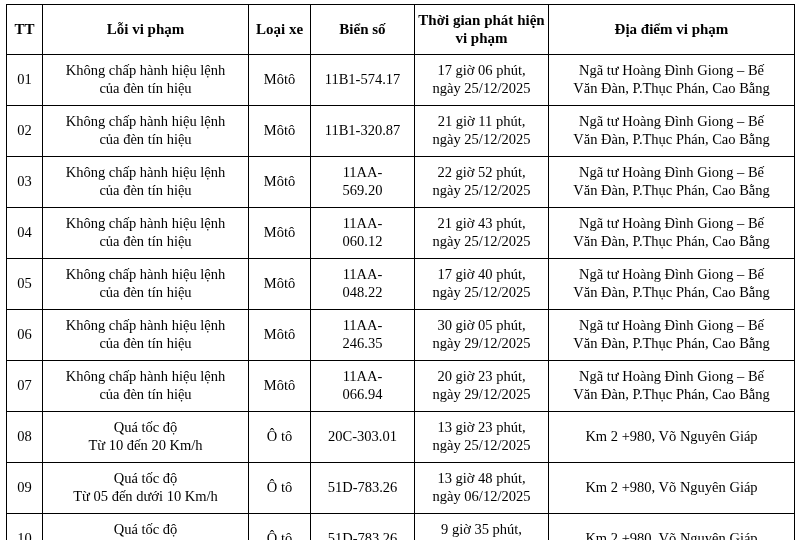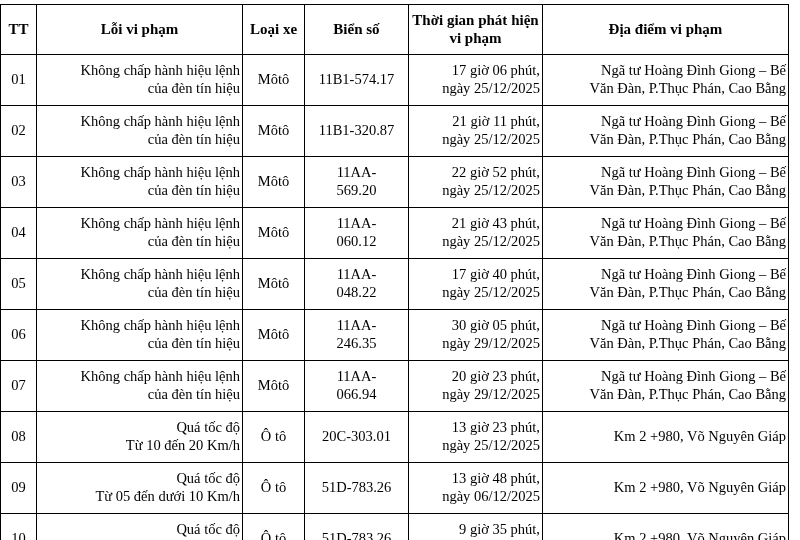--- a/index.html
+++ b/index.html
@@ -12,21 +12,21 @@
     height: 540px;
     font-family: "Liberation Serif", "DejaVu Serif", serif;
     color: #000000;
     overflow: hidden;
   }
   .sheet {
     width: 800px;
     height: 540px;
     position: relative;
     box-sizing: border-box;
-    padding: 4px 6px 0 0;
+    padding: 4px 6px 0 6px;
   }
   table.violations {
     border-collapse: collapse;
     width: 788px;
     table-layout: fixed;
   }
   table.violations th,
   table.violations td {
     border: 1.6px solid #000000;
     text-align: center;
@@ -49,21 +49,20 @@
   col.c-dia     { width: 246px; }
 
   td.tt {
     font-weight: normal;
     font-size: 15px;
   }
   td.loi .line,
   td.thoi .line,
   td.dia .line {
     display: block;
-    text-align: right;
   }
   td.bien {
     font-size: 14.5px;
   }
   td.bien .line { display: block; }
   .row-h-tall td { height: 44px; }
   .row-h-short td { height: 44px; }
   .nowrap { white-space: nowrap; text-align: center; }
 </style>
 </head>

